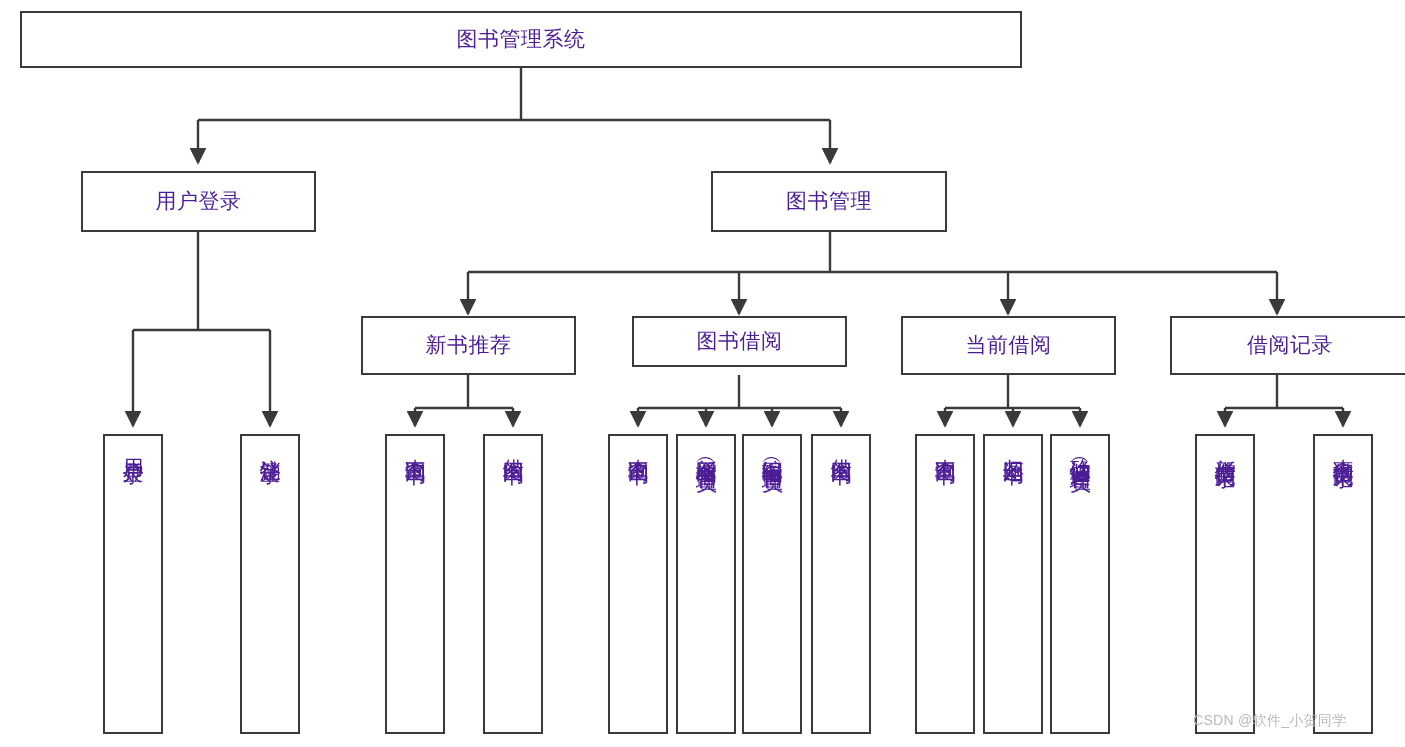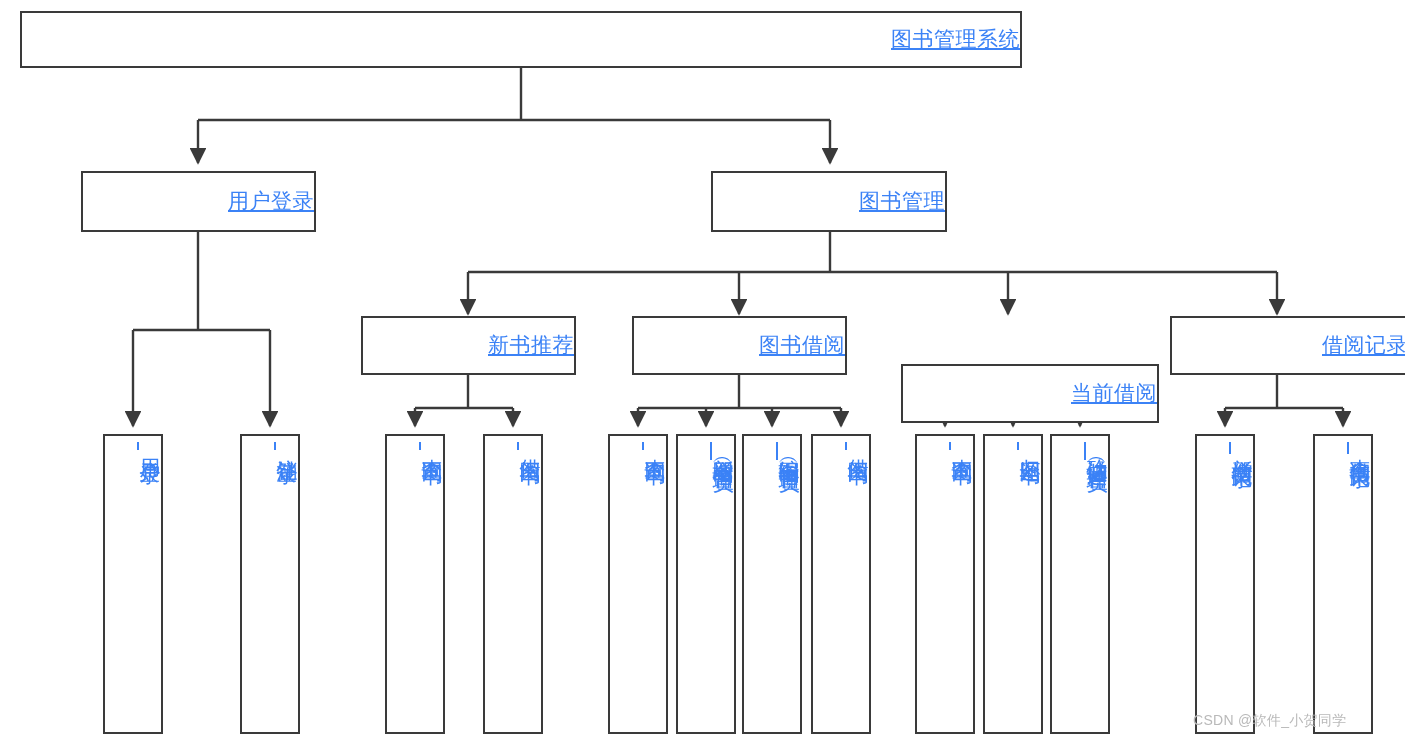--- a/index.html
+++ b/index.html
@@ -22,25 +22,24 @@
     width: 1405px;
     height: 747px;
   }
   .node {
     position: absolute;
     box-sizing: border-box;
     background: #ffffff;
     border: 2px solid #3a3a3a;
     display: flex;
     align-items: center;
-    justify-content: flex-end;
+    justify-content: center;
     text-align: center;
-    color: #3b82f6;
+    color: #4c1d95;
     z-index: 2;
-    text-decoration: underline;
   }
   .node-label {
     display: block;
     line-height: 1.28;
     letter-spacing: 0.5px;
   }
   .node.horizontal .node-label {
     font-size: 21px;
     white-space: nowrap;
   }
@@ -138,25 +137,25 @@
   </div>
 
   <div class="node horizontal" style="left:711px; top:171px; width:236px; height:61px;">
     <span class="node-label">图书管理</span>
   </div>
 
   <div class="node horizontal" style="left:361px; top:316px; width:215px; height:59px;">
     <span class="node-label">新书推荐</span>
   </div>
 
-  <div class="node horizontal" style="left:632px; top:316px; width:215px; height:59px;">
+  <div class="node horizontal" style="left:632px; top:316px; width:215px; height:51px;">
     <span class="node-label">图书借阅</span>
   </div>
 
-  <div class="node horizontal" style="left:901px; top:316px; width:258px; height:59px;margin-top:48px;">
+  <div class="node horizontal" style="left:901px; top:316px; width:215px; height:59px;">
     <span class="node-label">当前借阅</span>
   </div>
 
   <div class="node horizontal" style="left:1170px; top:316px; width:240px; height:59px;">
     <span class="node-label">借阅记录</span>
   </div>
 
   <div class="node vertical" style="left:103px; top:434px; width:60px; height:300px;">
     <span class="node-label">用户登录</span>
   </div>

